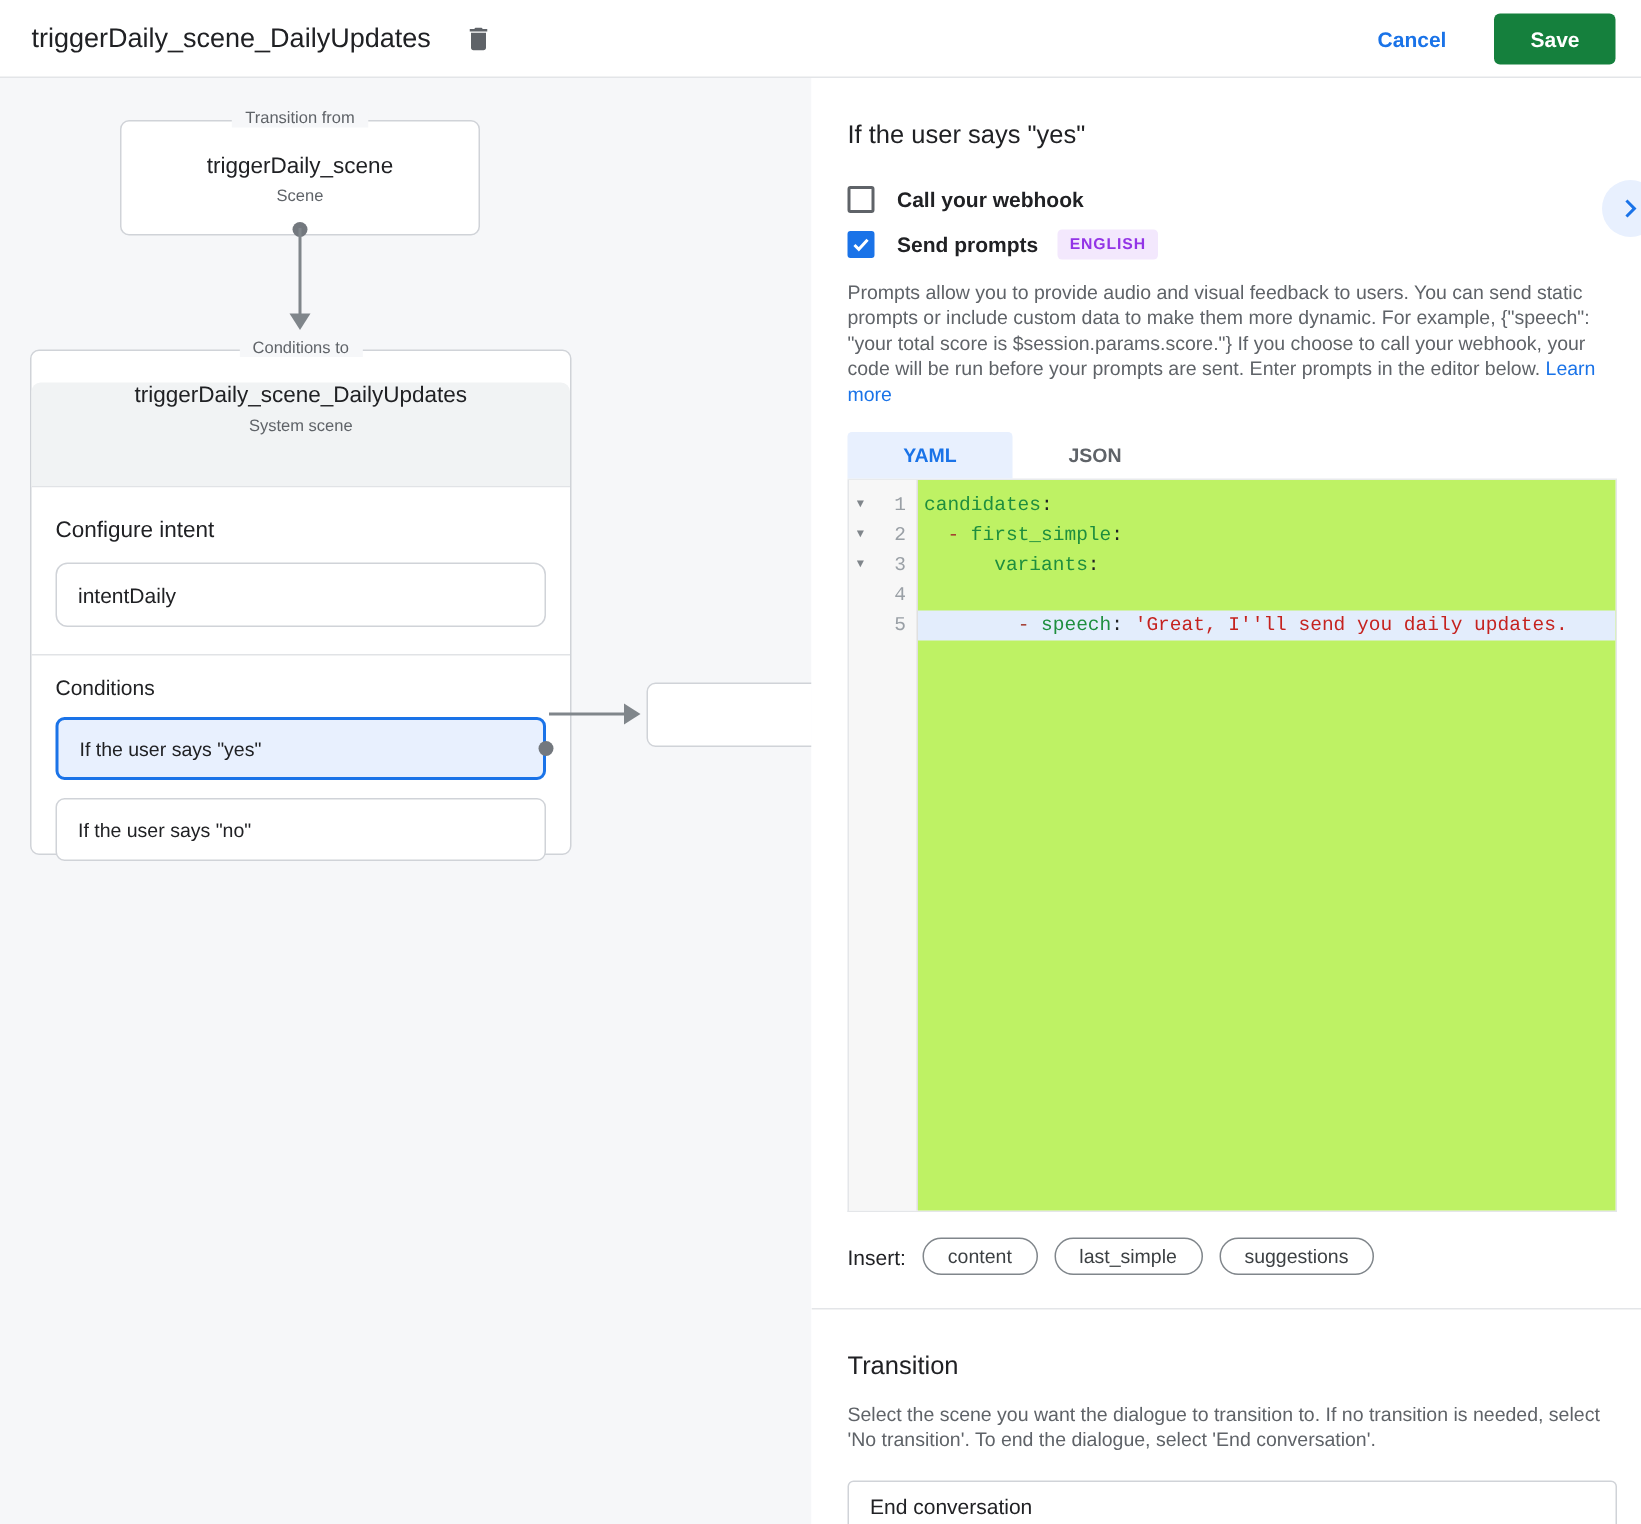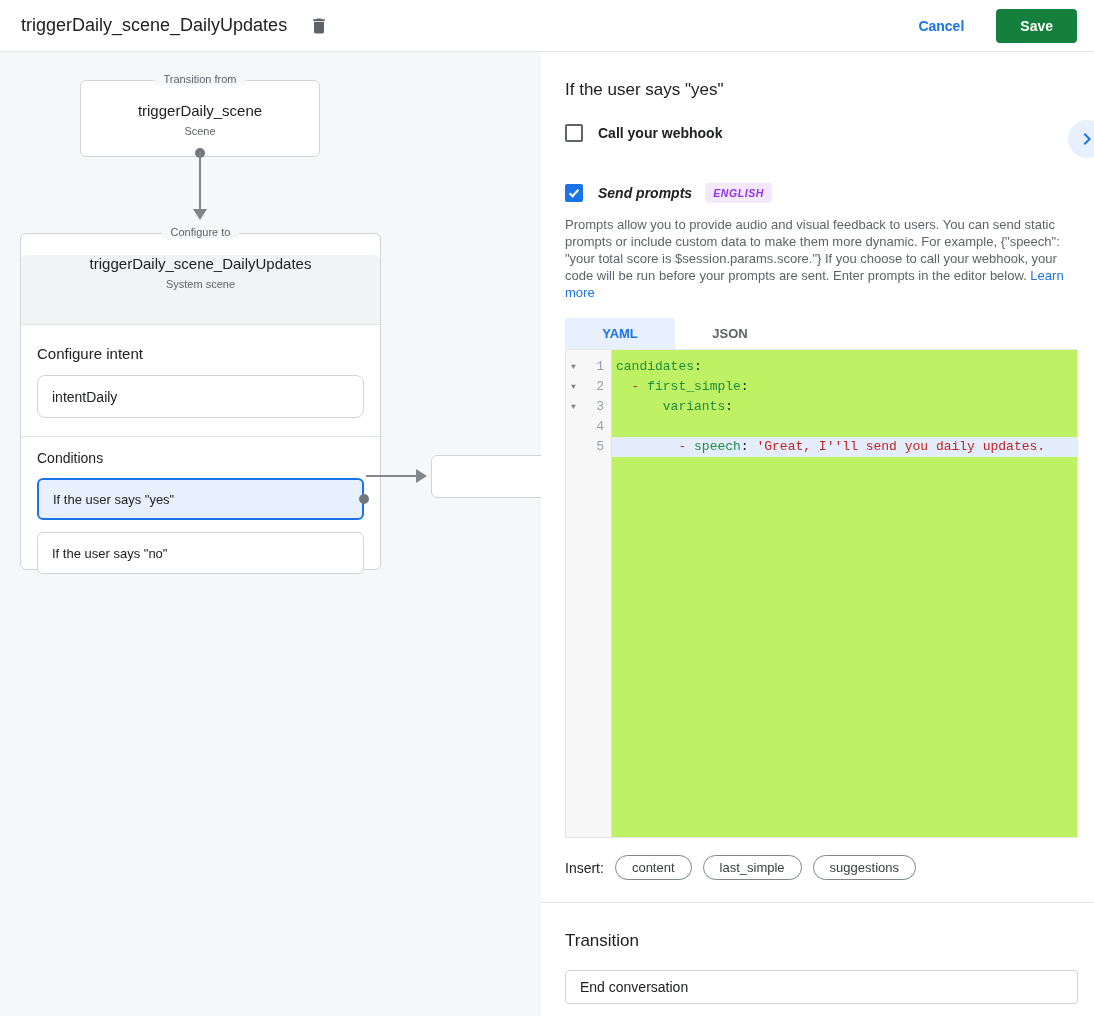--- a/index.html
+++ b/index.html
@@ -130,21 +130,21 @@
       <span class="node-legend">Transition from</span>
       <div class="node-title">triggerDaily_scene</div>
       <div class="node-sub">Scene</div>
     </div>
 
     <span class="conn-dot" style="left:195px; top:96px;"></span>
     <span class="v-line"></span>
     <span class="v-arrow"></span>
 
     <div class="node to-box">
-      <span class="node-legend">Configure to</span>
+      <span class="node-legend">Conditions to</span>
       <div class="to-header">
         <div class="node-title">triggerDaily_scene_DailyUpdates</div>
         <div class="node-sub">System scene</div>
       </div>
       <div class="to-body">
         <div class="section-label">Configure intent</div>
         <div class="intent-input">intentDaily</div>
         <hr class="box-divider">
         <div class="cond-label">Conditions</div>
         <div class="cond-item selected">
@@ -170,21 +170,21 @@
       <svg width="24" height="24" viewBox="0 0 24 24" fill="#1a73e8">
         <path d="M10 6L8.59 7.41 13.17 12l-4.58 4.59L10 18l6-6z"></path>
       </svg>
     </button>
 
     <div class="check-row">
       <span class="checkbox"></span>
       <span class="check-label">Call your webhook</span>
     </div>
 
-    <div class="check-row" style="margin-top:41px;font-style:italic;">
+    <div class="check-row" style="margin-top:11px;">
       <span class="checkbox checked">
         <svg width="14" height="14" viewBox="0 0 24 24" fill="none" stroke="#fff" stroke-width="3.4">
           <path d="M4.5 12.5l5 5 10-11"></path>
         </svg>
       </span>
       <span class="check-label">Send prompts</span>
       <span class="lang-badge">ENGLISH</span>
     </div>
 
     <p class="desc"><span>Prompts allow you to provide audio and visual feedback to users. You can send static prompts or include custom data to make them more dynamic. For example, {"speech": "your total score is $session.params.score."} If you choose to call your webhook, your code will be run before your prompts are sent. Enter prompts in the editor below. </span><span class="link">Learn more</span></p>
@@ -229,20 +229,21 @@
     <div class="insert-row">
       <span class="insert-label">Insert:</span>
       <button class="pill">content</button>
       <button class="pill">last_simple</button>
       <button class="pill">suggestions</button>
     </div>
 
     <hr class="panel-divider">
 
     <div class="trans-title">Transition</div>
+    <p class="desc">Select the scene you want the dialogue to transition to. If no transition is needed, select 'No transition'. To end the dialogue, select 'End conversation'.</p>
 
     <div class="dropdown">
       <span class="dropdown-value">End conversation</span>
 
     </div>
 
   </div>
 </div>
 
 </body></html>

